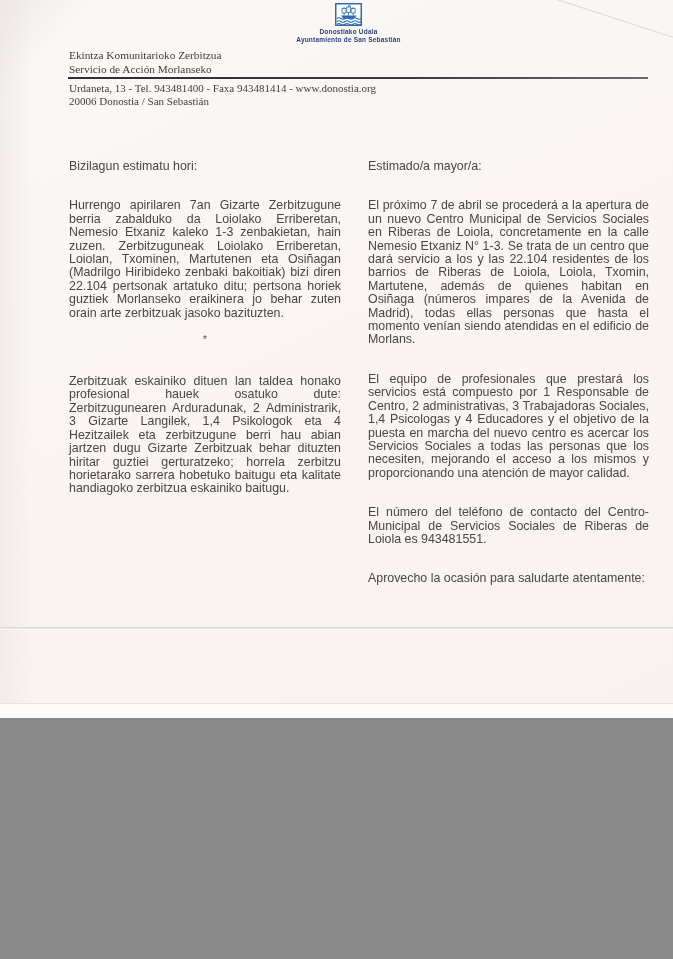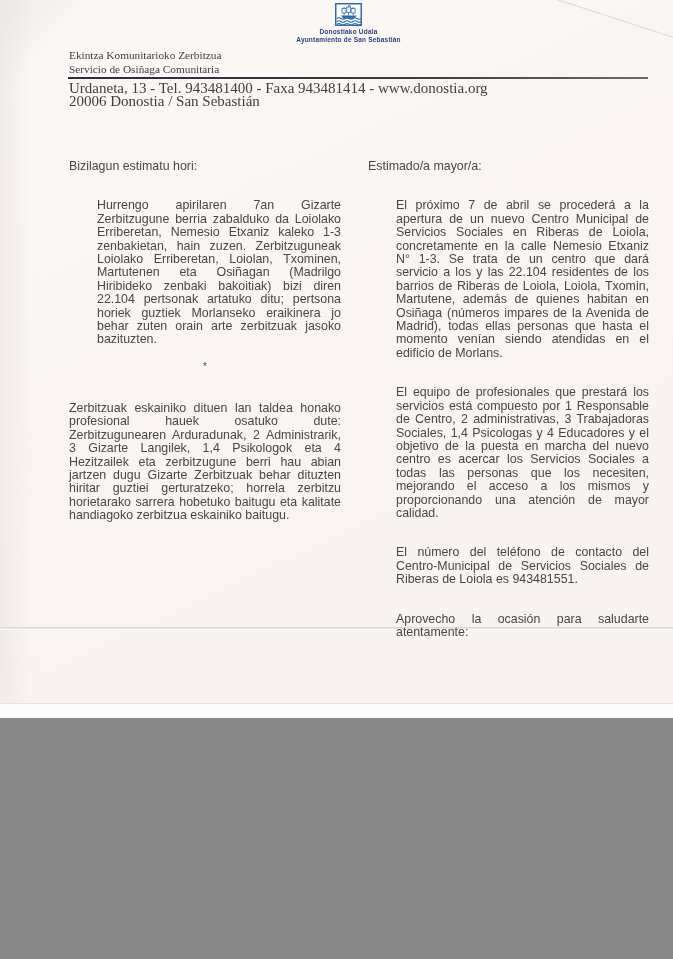--- a/index.html
+++ b/index.html
@@ -66,37 +66,37 @@
     color: #3f3e3e;
   }
   .head-rule {
     position: absolute; left: 68px; top: 77px;
     width: 580px; height: 2px;
     background: linear-gradient(90deg, #2c2c3a, #3a3a42 60%, #6a6a70);
   }
   .contact-block {
     position: absolute; left: 69px; top: 82px;
     font-family: "Liberation Serif", serif;
-    font-size: 15px; line-height: 12.8px;
+    font-size: 11px; line-height: 12.8px;
     color: #3f3e3e;
   }
 
   
   .columns {
     position: absolute; left: 69px; top: 160px;
     width: 580px;
     display: flex;
   }
   .col { font-size: 12.4px; line-height: 13.4px; }
   .col-left  { width: 272px; margin-right: 27px; }
   .col-right { width: 281px; }
 
   .col p { margin: 0 0 0 0; text-align: justify; }
   .col .greeting { text-align: left; }
-  .col p + p { margin-top: 26px; margin-left: 28px; }
+  .col p + p { margin-top: 26px; }
 
   .mark-row {
     height: 13px; margin-top: 13px;
     text-align: center; font-size: 11px; color: #5a5a5a;
   }
   .after-mark { margin-top: 29px !important; }
 
   .closing { margin-top: 26px; text-align: left; }
 </style>
 </head>
@@ -126,21 +126,21 @@
       <line x1="13.6" y1="2.5" x2="16" y2="3" stroke="#2e6cb0" stroke-width="0.8"></line>
     </svg>
     <div class="logo-caption">
       <div>Donostiako Udala</div>
       <div>Ayuntamiento de San Sebastián</div>
     </div>
   </div>
 
   <div class="org-block">
     <div>Ekintza Komunitarioko Zerbitzua</div>
-    <div>Servicio de Osiñaga Comunitaria</div>
+    <div>Servicio de Acción Morlanseko</div>
   </div>
 
   <div class="head-rule"></div>
 
   <div class="contact-block">
     <div>Urdaneta, 13 - Tel. 943481400 - Faxa 943481414 - www.donostia.org</div>
     <div>20006 Donostia / San Sebastián</div>
   </div>
 
   <div class="columns">

